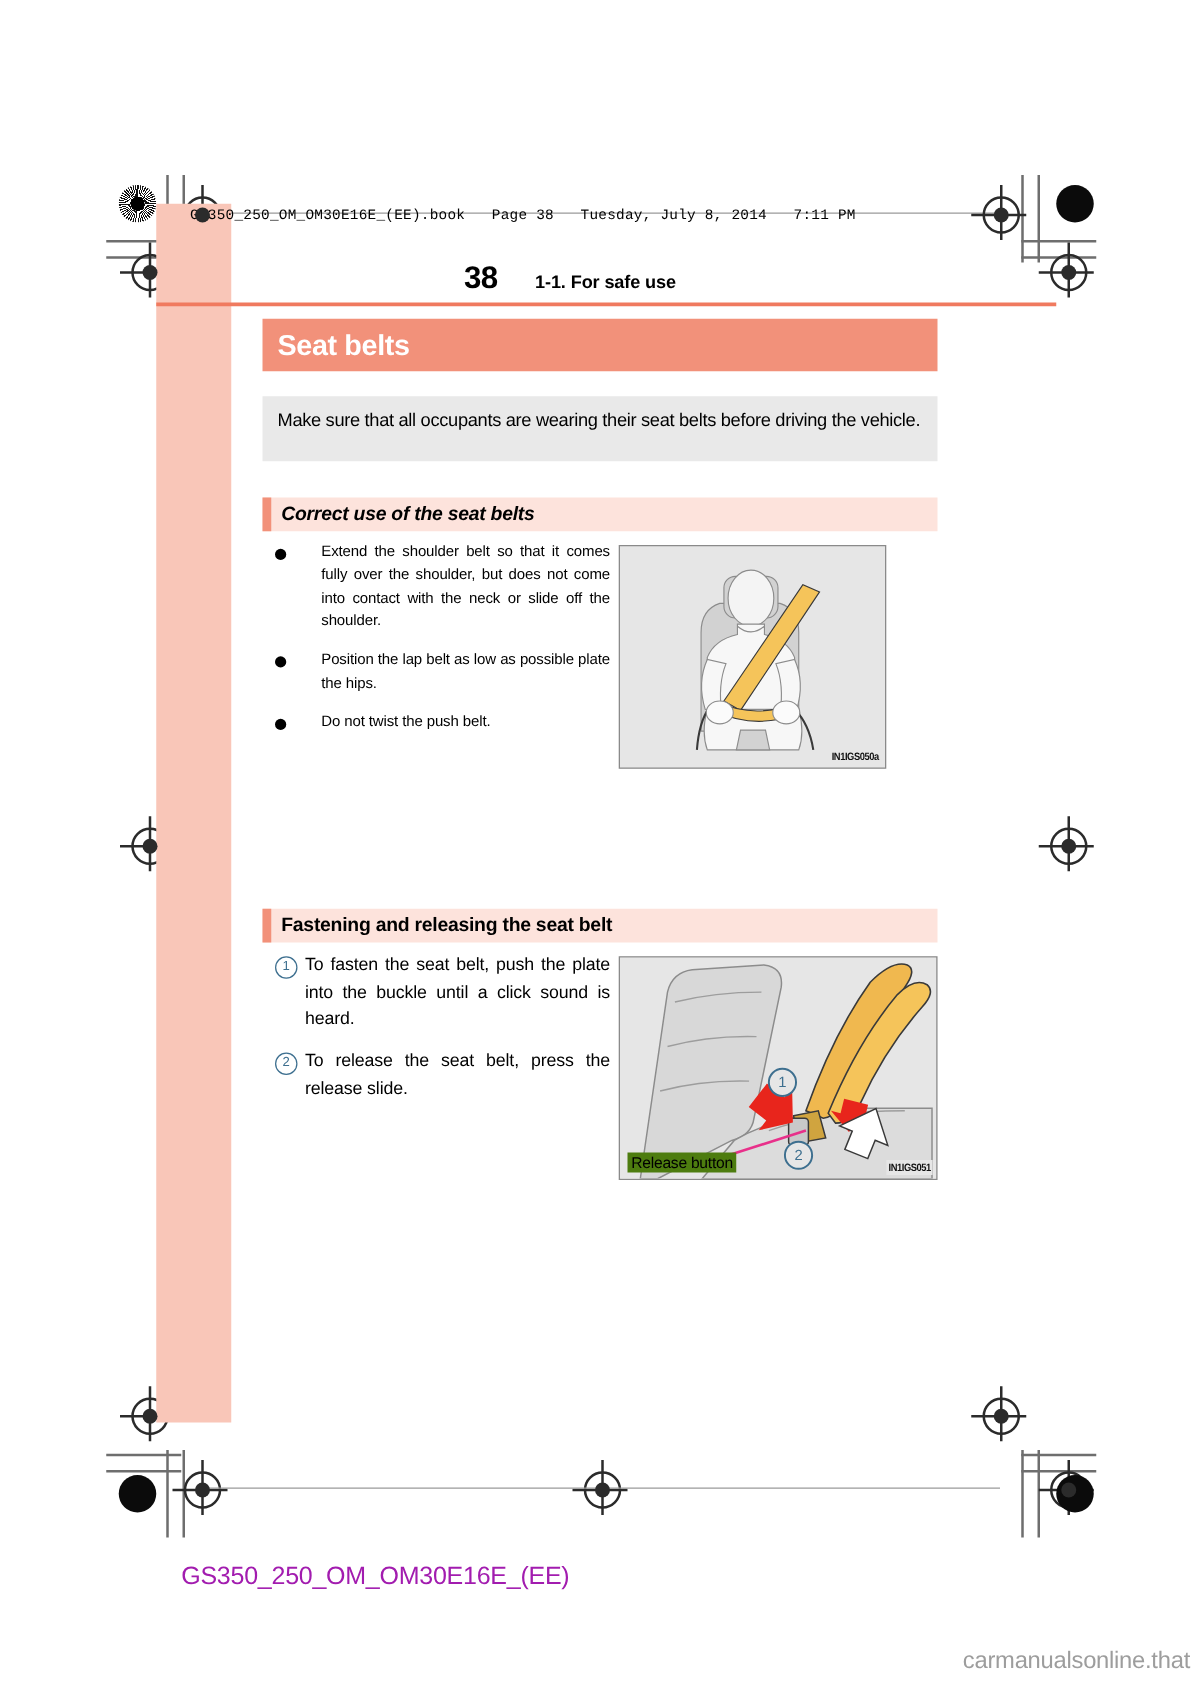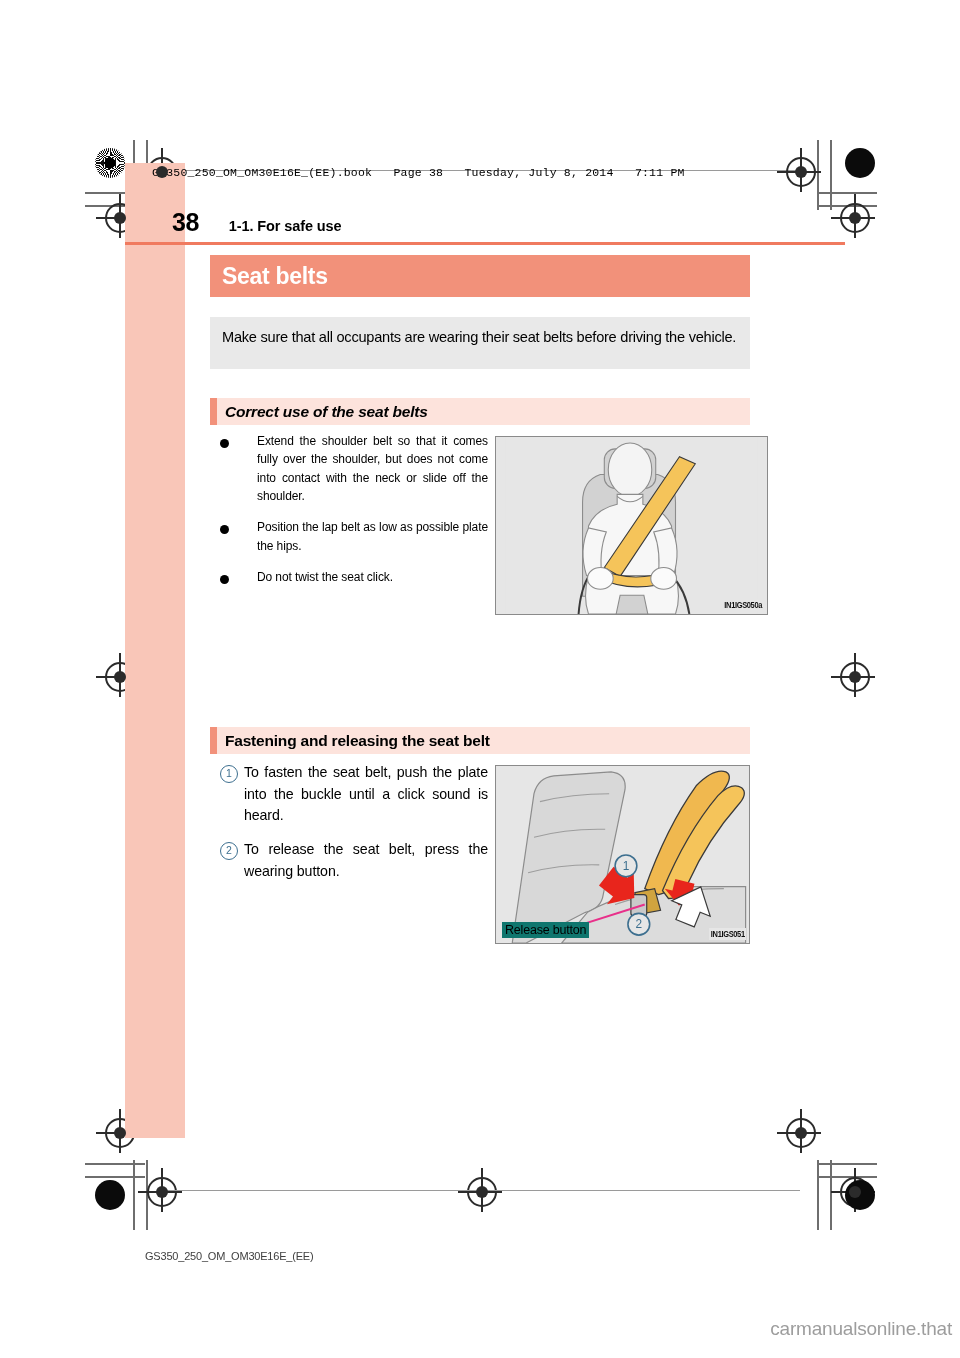--- a/index.html
+++ b/index.html
@@ -93,25 +93,26 @@
     top: 166px;
     font-family: "Liberation Mono", monospace;
     font-size: 11.5px;
     letter-spacing: 0.2px;
     color: #000;
     white-space: pre;
   }
 
   .pagehead {
     position: absolute;
-    left: 172px;
+    left: 156px;
     top: 208px;
     width: 600px;
     display: flex;
     align-items: baseline;
+    justify-content: center;
   }
   .pagenum {
     font-size: 25px;
     font-weight: bold;
     letter-spacing: -0.5px;
   }
   .breadcrumb {
     font-size: 14.5px;
     font-weight: bold;
     margin-left: 30px;
@@ -241,42 +242,42 @@
   }
 
   
   .figure {
     position: absolute;
     border: 1.5px solid #8a8a8a;
     background: #e6e6e6;
     box-sizing: border-box;
     overflow: hidden;
   }
-  #figure-correct-use { left: 495px; top: 436px; width: 273px; height: 179px; }
+  #figure-correct-use { left: 495px; top: 436px; width: 214px; height: 179px; }
   #figure-fastening { left: 495px; top: 765px; width: 255px; height: 179px; }
 
   .fig-code {
     position: absolute;
     right: 3px;
     bottom: 3px;
     background: #e6e6e6;
     font-family: "Liberation Sans", sans-serif;
     font-size: 8.5px;
     font-weight: bold;
     letter-spacing: -0.4px;
     color: #111;
     padding: 1px 2px;
     transform: scaleX(0.88);
     transform-origin: right bottom;
   }
   .fig-callout {
     position: absolute;
     left: 6px;
     bottom: 5px;
-    background: #0f766e;
+    background: #4d7c0f;
     font-size: 12.5px;
     letter-spacing: -0.2px;
     padding: 1px 3px;
     color: #000;
   }
 
   .watermark-center {
     position: absolute;
     left: 0;
     top: 1146px;
@@ -285,23 +286,23 @@
     font-size: 33px;
     color: #62c8ee;
     font-family: "Liberation Sans", sans-serif;
     letter-spacing: -0.5px;
   }
 
   .footer-code {
     position: absolute;
     left: 145px;
     top: 1250px;
-    font-size: 11px;
+    font-size: 20px;
     letter-spacing: -0.2px;
-    color: #404040;
+    color: #a21caf;
   }
 
   .watermark-br {
     position: absolute;
     right: 8px;
     top: 1318px;
     font-size: 19px;
     color: #9d9d9d;
     letter-spacing: -0.2px;
   }
@@ -402,21 +403,21 @@
     <div class="bullet">
       <span class="dot"></span>
       <span class="txt">Extend the shoulder belt so that it comes fully over the shoulder, but does not come into contact with the neck or slide off the shoulder.</span>
     </div>
     <div class="bullet">
       <span class="dot"></span>
       <span class="txt">Position the lap belt as low as possible plate the hips.</span>
     </div>
     <div class="bullet">
       <span class="dot"></span>
-      <span class="txt">Do not twist the seat click.</span>
+      <span class="txt">Do not twist the push belt.</span>
     </div>
   </div>
 
   <div class="figure" id="figure-correct-use">
     <svg viewBox="0 0 255 179" width="100%" height="100%">
       <rect x="0" y="0" width="255" height="179" fill="#e6e6e6"></rect>
 
       <path d="M78 66 q0 -22 18 -28 l58 0 q18 6 18 28 l0 95 -94 0 z" fill="#d2d2d2" stroke="#8c8c8c" stroke-width="1.1"></path>
 
       <rect x="100" y="12" width="52" height="40" rx="11" fill="#d2d2d2" stroke="#8c8c8c" stroke-width="1.1"></rect>
@@ -452,21 +453,21 @@
     <span class="t">Fastening and releasing the seat belt</span>
   </div>
 
   <div class="steps">
     <div class="step">
       <span class="num">1</span>
       <span class="txt">To fasten the seat belt, push the plate into the buckle until a click sound is heard.</span>
     </div>
     <div class="step">
       <span class="num">2</span>
-      <span class="txt">To release the seat belt, press the wearing button.</span>
+      <span class="txt">To release the seat belt, press the release slide.</span>
     </div>
   </div>
 
   <div class="figure" id="figure-fastening">
     <svg viewBox="0 0 255 179" width="100%" height="100%">
       <rect x="0" y="0" width="255" height="179" fill="#e6e6e6"></rect>
 
       <path d="M16 179 L38 28 q4 -16 20 -18 l58 -4 q16 2 14 18 L108 130 q-2 14 -18 18 L30 179 z" fill="#d8d8d8" stroke="#8c8c8c" stroke-width="1.2"></path>
       <path d="M44 36 q32 -8 70 -8" fill="none" stroke="#9d9d9d" stroke-width="1.1"></path>
       <path d="M38 72 q34 -9 72 -8" fill="none" stroke="#9d9d9d" stroke-width="1.1"></path>

